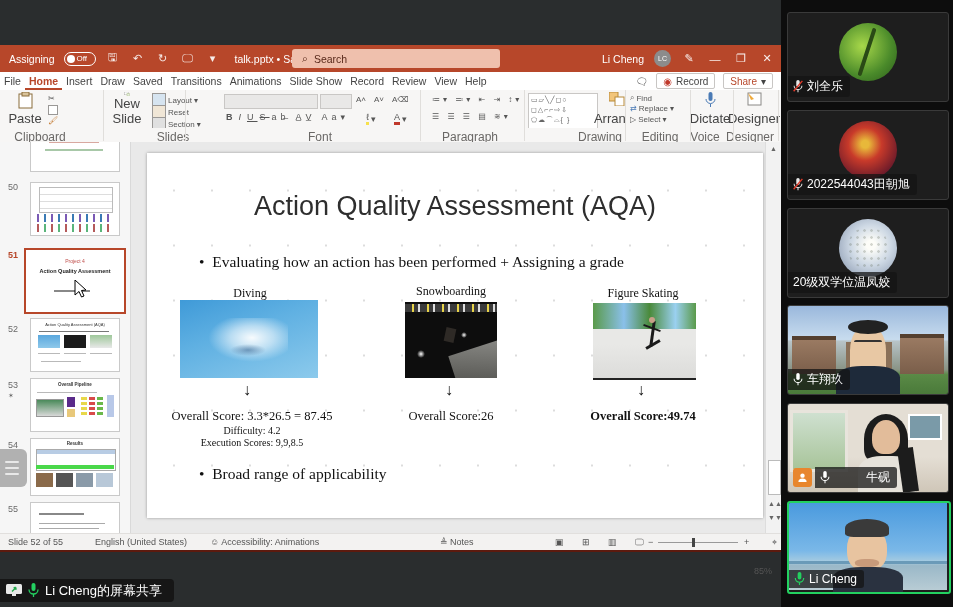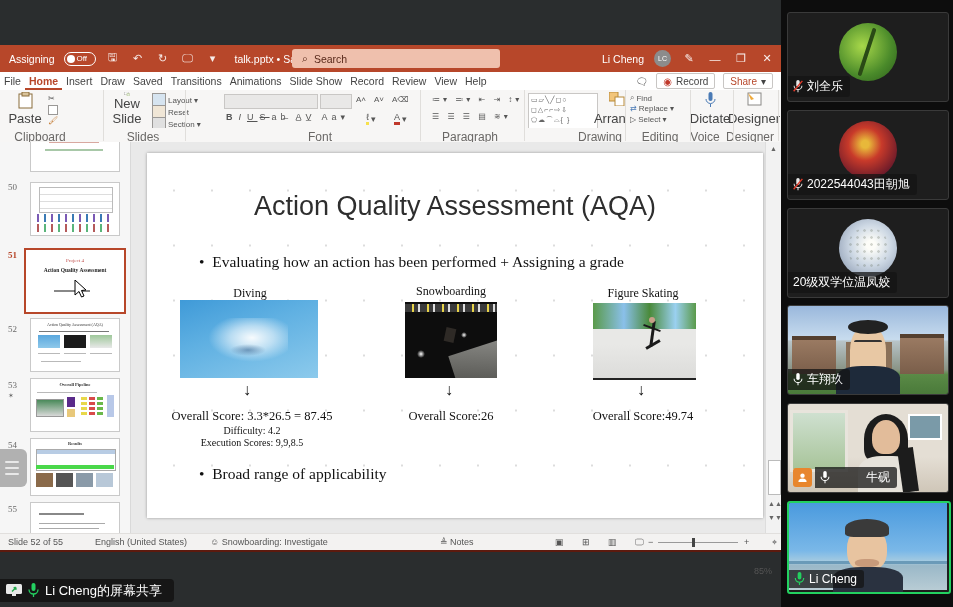--- a/index.html
+++ b/index.html
@@ -29,21 +29,21 @@
   #grouplabels{left:0;top:83px;width:781px;height:14px;background:#f7f6f5;border-bottom:1px solid #d8d6d4;font-size:12px;color:#6a6866;}
   .glabel{position:absolute;top:2px;text-align:center;}
   .gdivider{position:absolute;top:-38px;width:1px;height:51px;background:#e0dedb;}
   .rb-big{position:absolute;top:2px;width:34px;height:34px;display:flex;flex-direction:column;align-items:center;justify-content:space-between;font-size:13px;color:#444;text-align:center;}
   .rb-sm{position:absolute;font-size:8px;color:#555;display:flex;align-items:center;gap:2px;}
   .icbox{width:12px;height:12px;border:1px solid #9a9896;background:#fff;}
   .fontbox{background:#e9e8e7;border:1px solid #c9c7c5;height:13px;}
   .shapebox{position:absolute;left:430px;top:3px;width:64px;height:32px;border:1px solid #c9c7c5;background:#fff;font-size:7px;color:#666;line-height:10px;padding:1px 2px;letter-spacing:1px;overflow:hidden;}
   
   #content{left:0;top:97px;width:781px;height:391px;background:#e9e9e9;}
-  #thumbpane{left:0;top:0;width:130px;height:391px;background:#f6f6f6;border-right:1px solid #d9d9d9;overflow:hidden;font-family:Liberation Serif, serif;}
+  #thumbpane{left:0;top:0;width:130px;height:391px;background:#f6f6f6;border-right:1px solid #d9d9d9;overflow:hidden;}
   .thumb{position:absolute;left:30px;width:88px;background:#fff;border:1px solid #c9c9c9;}
   .thumb.sel{border:2px solid #b7472a;left:24px;width:98px;}
   .tnum{position:absolute;left:8px;font-size:9px;color:#6a6a6a;}
   .tnum.sel{color:#b7472a;font-weight:bold;}
   
   #slide{left:147px;top:11px;width:616px;height:365px;background:#fff;box-shadow:0 0 3px rgba(0,0,0,.35);
     background-image:radial-gradient(#dcdcdc .8px,transparent .9px);background-size:38px 55px;background-position:8px 10px;}
   .serif{font-family:"Liberation Serif",serif;}
   #vscroll{left:765px;top:0;width:16px;height:391px;background:#f2f2f2;border-left:1px solid #ddd;}
   .scroll-btn{position:absolute;left:2px;width:11px;text-align:center;font-size:7px;color:#666;}
@@ -239,21 +239,21 @@
           <svg width="16" height="14" viewBox="0 0 16 14">
               <rect x="2" y="1" width="13" height="12" fill="#fff" stroke="#8a8886"></rect>
               <path d="M2 1 L8 7 L5 8 Z" fill="#f0a93a"></path>
             </svg>
           <span>Designer</span>
         </div>
       </div>
 
       <div id="grouplabels" class="ab">
         <span class="glabel" style="left:10px;width:60px;">Clipboard</span>
-        <span class="glabel" style="left:98px;width:90px;">Slides</span>
+        <span class="glabel" style="left:128px;width:90px;">Slides</span>
         <span class="glabel" style="left:280px;width:80px;">Font</span>
         <span class="glabel" style="left:430px;width:80px;">Paragraph</span>
         <span class="glabel" style="left:560px;width:80px;">Drawing</span>
         <span class="glabel" style="left:635px;width:50px;">Editing</span>
         <span class="glabel" style="left:685px;width:40px;">Voice</span>
         <span class="glabel" style="left:725px;width:50px;">Designer</span>
         <span class="gdivider" style="left:103px;"></span>
           <span class="gdivider" style="left:185px;"></span>
         <span class="gdivider" style="left:420px;"></span>
           <span class="gdivider" style="left:524px;"></span>
@@ -368,37 +368,37 @@
           </div>
 
           <span class="ab serif" style="left:96px;top:228px;font-size:16px;color:#111;">↓</span>
           <span class="ab serif" style="left:298px;top:228px;font-size:16px;color:#111;">↓</span>
           <span class="ab serif" style="left:490px;top:228px;font-size:16px;color:#111;">↓</span>
 
           <div class="ab serif" style="left:0px;top:256px;width:210px;text-align:center;font-size:12.5px;color:#111;">Overall Score: 3.3*26.5 = 87.45</div>
           <div class="ab serif" style="left:0px;top:272px;width:210px;text-align:center;font-size:10px;color:#111;">Difficulty: 4.2</div>
           <div class="ab serif" style="left:0px;top:284px;width:210px;text-align:center;font-size:10px;color:#111;">Execution Scores: 9,9,8.5</div>
           <div class="ab serif" style="left:224px;top:256px;width:160px;text-align:center;font-size:12.5px;color:#111;">Overall Score:26</div>
-          <div class="ab serif" style="left:416px;top:256px;width:160px;text-align:center;font-size:12.5px;color:#111;">Overall Score:49.74</div>
+          <div class="ab serif" style="left:416px;top:256px;width:160px;text-align:center;font-size:12.5px;color:#111;font-weight:bold;">Overall Score:49.74</div>
 
           <div class="ab serif" style="left:52px;top:312px;font-size:15.5px;color:#111;">•&nbsp; <span>Broad range of applicability</span></div>
         </div>
 
         <div id="vscroll" class="ab">
           <span class="scroll-btn" style="top:3px;">▲</span>
           <div id="vthumb"></div>
           <span class="scroll-btn" style="top:358px;">▲▲</span>
           <span class="scroll-btn" style="top:372px;">▼▼</span>
         </div>
       </div>
 
       <div id="statusbar" class="ab">
         <span class="sb-item" style="left:8px;">Slide 52 of 55</span>
         <span class="sb-item" style="left:95px;">English (United States)</span>
-        <span class="sb-item" style="left:210px;">☺ <span>Snowboarding: Investigate</span></span>
+        <span class="sb-item" style="left:210px;">☺ <span>Accessibility: Animations</span></span>
         <span class="sb-item" style="left:440px;">≜ <span>Notes</span></span>
         <span class="sb-item" style="left:555px;letter-spacing:8px;">▣ ⊞ ▥ 🖵</span>
         <span class="sb-item" style="left:648px;">−</span>
         <span class="zoombar" style="left:658px;">
             <span class="zoomknob"></span>
           </span>
         <span class="sb-item" style="left:744px;">+</span>
         <span class="sb-item" style="left:754px;margin-top:29px;">85%</span>
         <span class="sb-item" style="left:772px;">⌖</span>
       </div>

